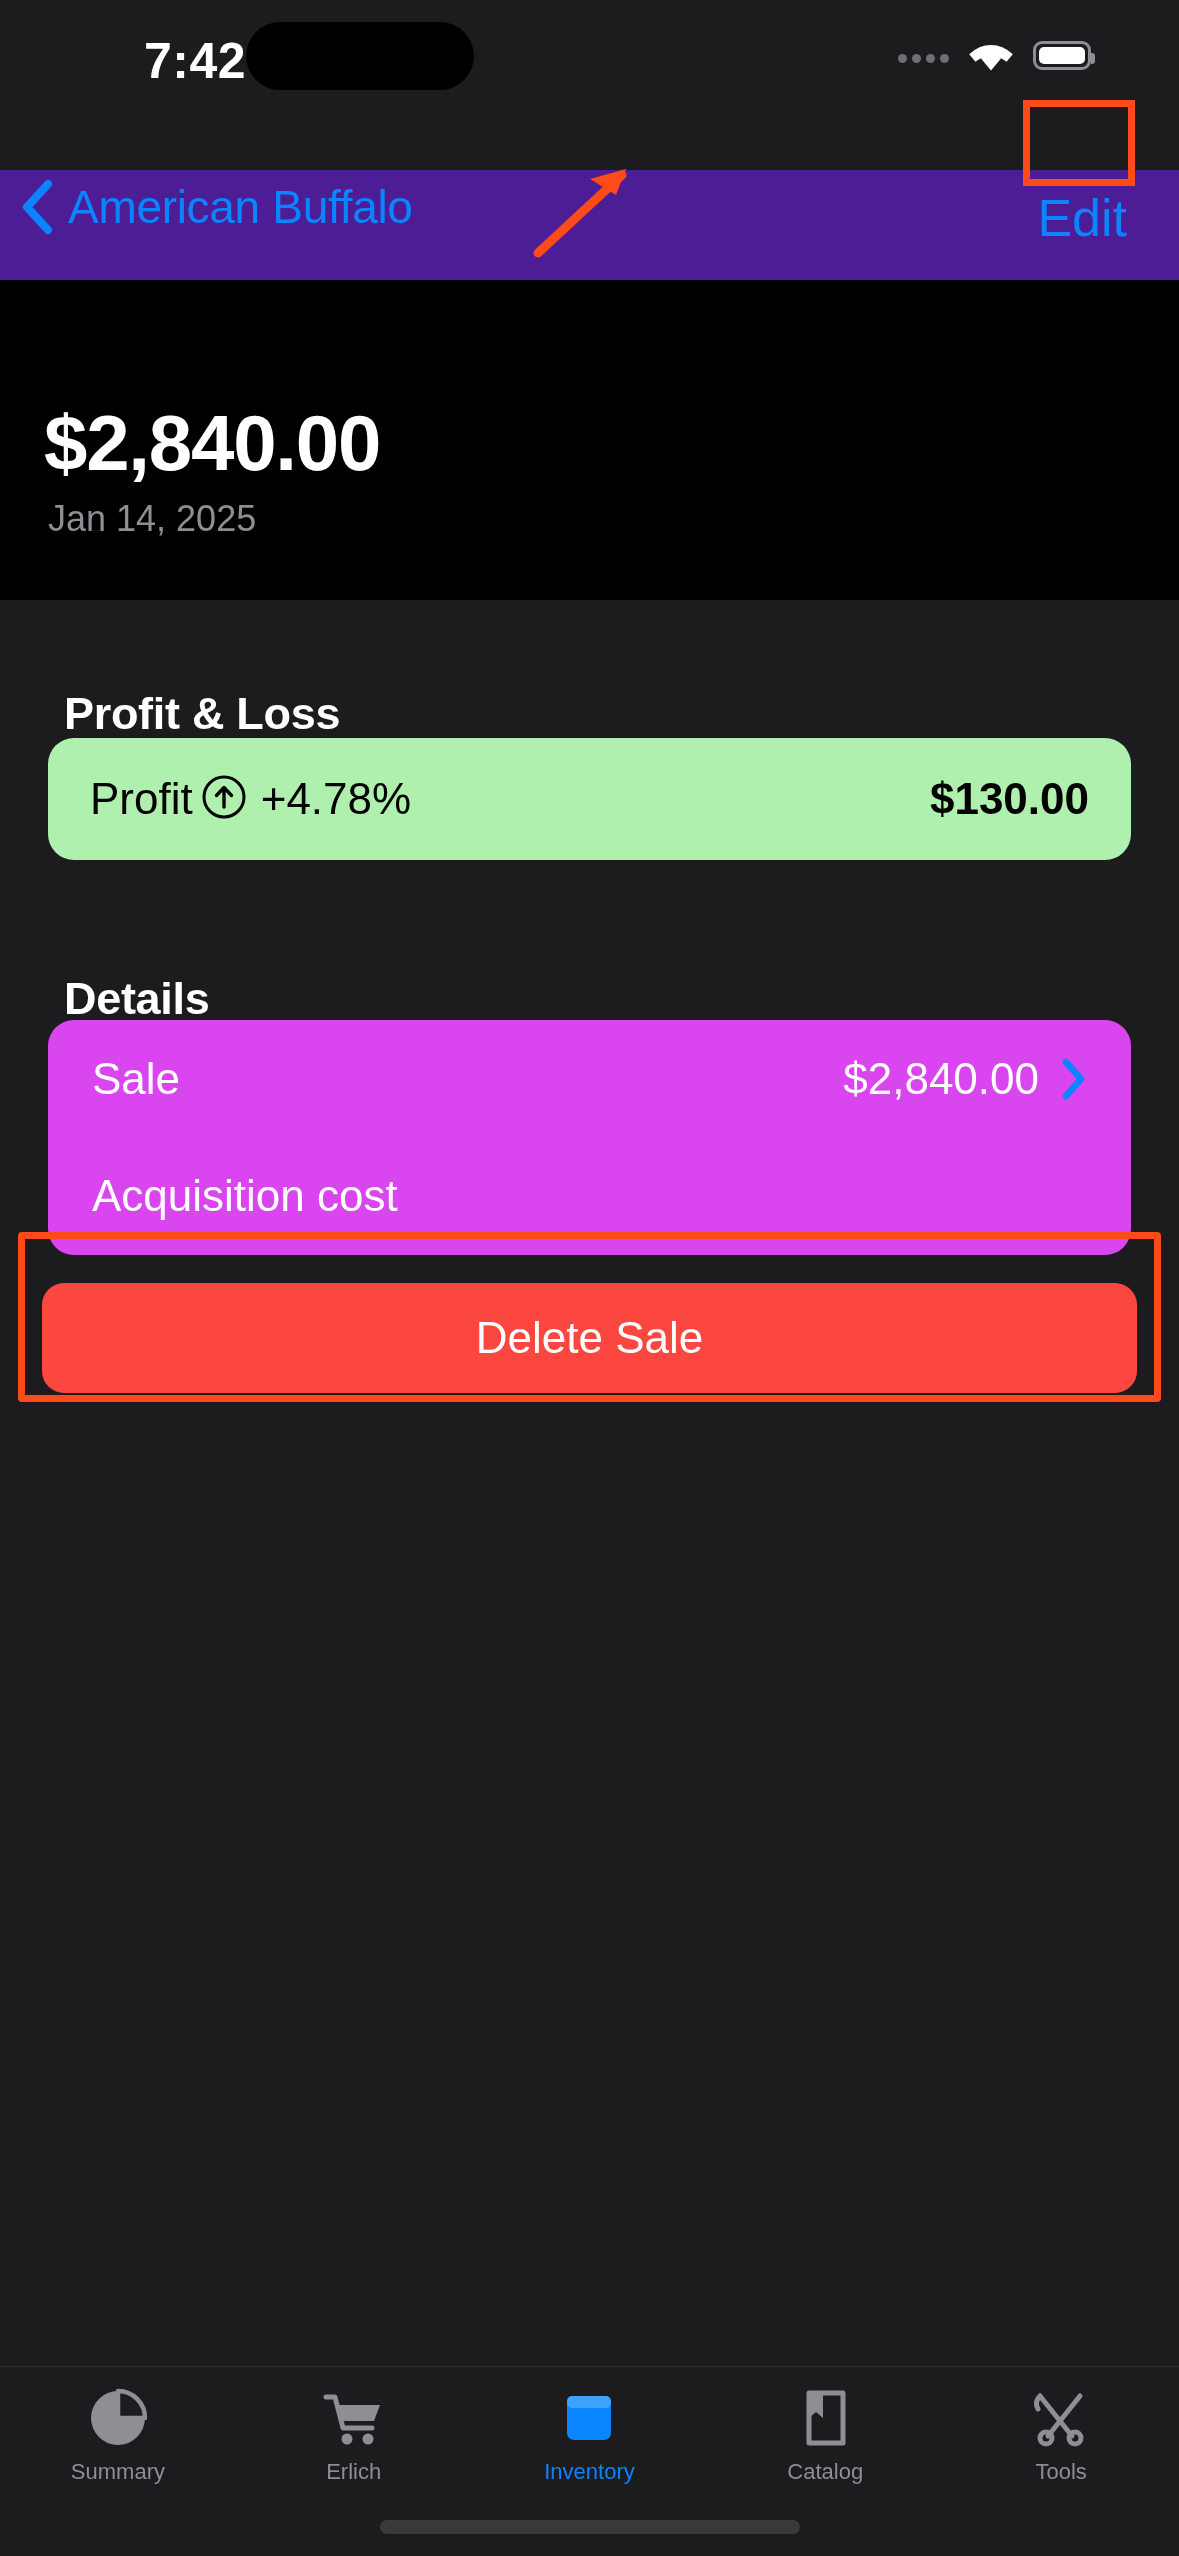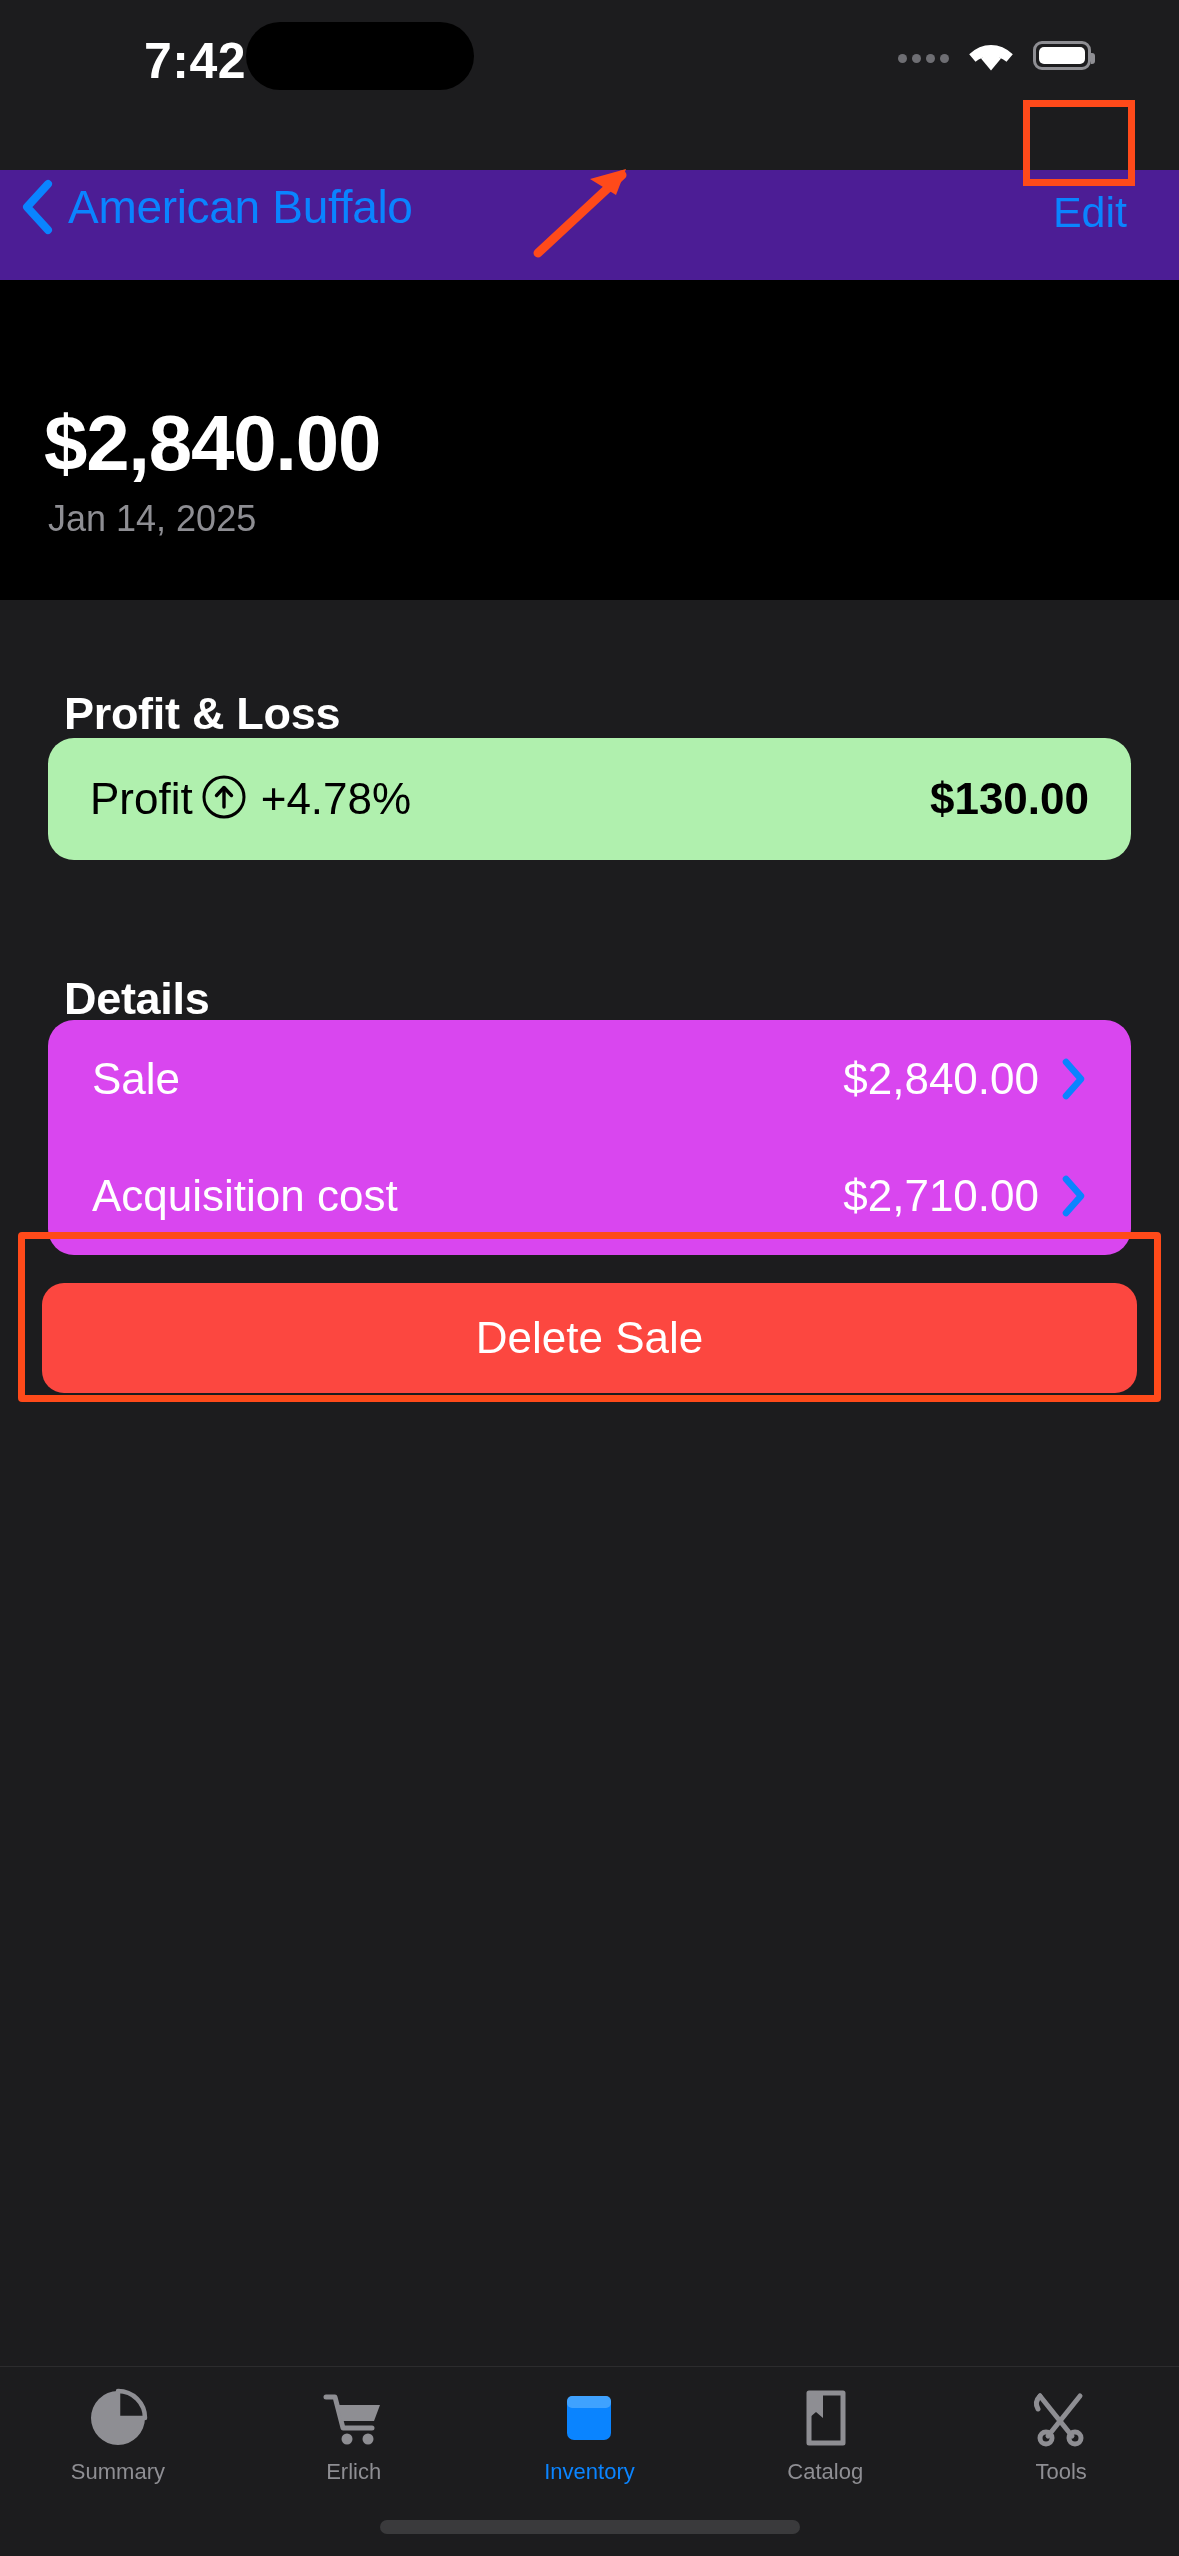--- a/index.html
+++ b/index.html
@@ -118,21 +118,21 @@
   .back-label {
     color: #0A84FF;
     font-size: 46px;
     letter-spacing: -0.3px;
   }
   .edit-btn {
     position: absolute;
     right: 52px;
     top: 18px;
     color: #0A84FF;
-    font-size: 43px;
+    font-size: 52px;
     cursor: pointer;
   }
 
   
   .ann-box-edit {
     position: absolute;
     left: 1023px;
     top: 100px;
     width: 112px;
     height: 86px;
@@ -406,26 +406,20 @@
         <span class="detail-label">Sale</span>
         <span class="detail-right">
           <span class="detail-value">$2,840.00</span>
           <svg width="26" height="44" viewBox="0 0 26 44">
             <path d="M5 5 L20 22 L5 39" fill="none" stroke="#0A84FF" stroke-width="6.5" stroke-linecap="round" stroke-linejoin="round"></path>
           </svg>
         </span>
       </div>
       <div class="detail-row">
         <span class="detail-label">Acquisition cost</span>
-        <span class="detail-right">
-          <span class="detail-value">$2,710.00</span>
-          <svg width="26" height="44" viewBox="0 0 26 44">
-            <path d="M5 5 L20 22 L5 39" fill="none" stroke="#0A84FF" stroke-width="6.5" stroke-linecap="round" stroke-linejoin="round"></path>
-          </svg>
-        </span>
       </div>
     </div>
 
     <button class="delete-btn">
       <span class="delete-label">Delete Sale</span>
     </button>
   </div>
 
   <div class="ann-box-edit"></div>
   <svg class="ann-arrow" width="110" height="95" viewBox="0 0 110 95">

